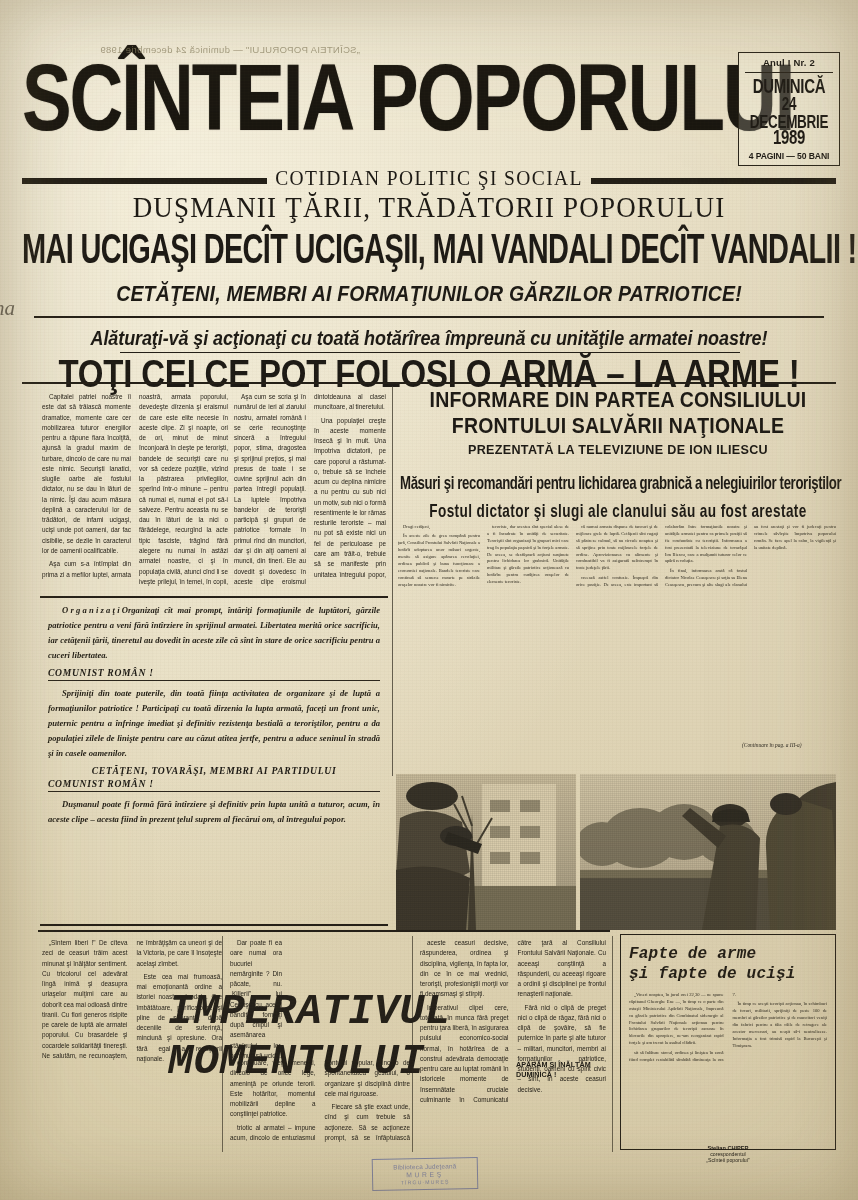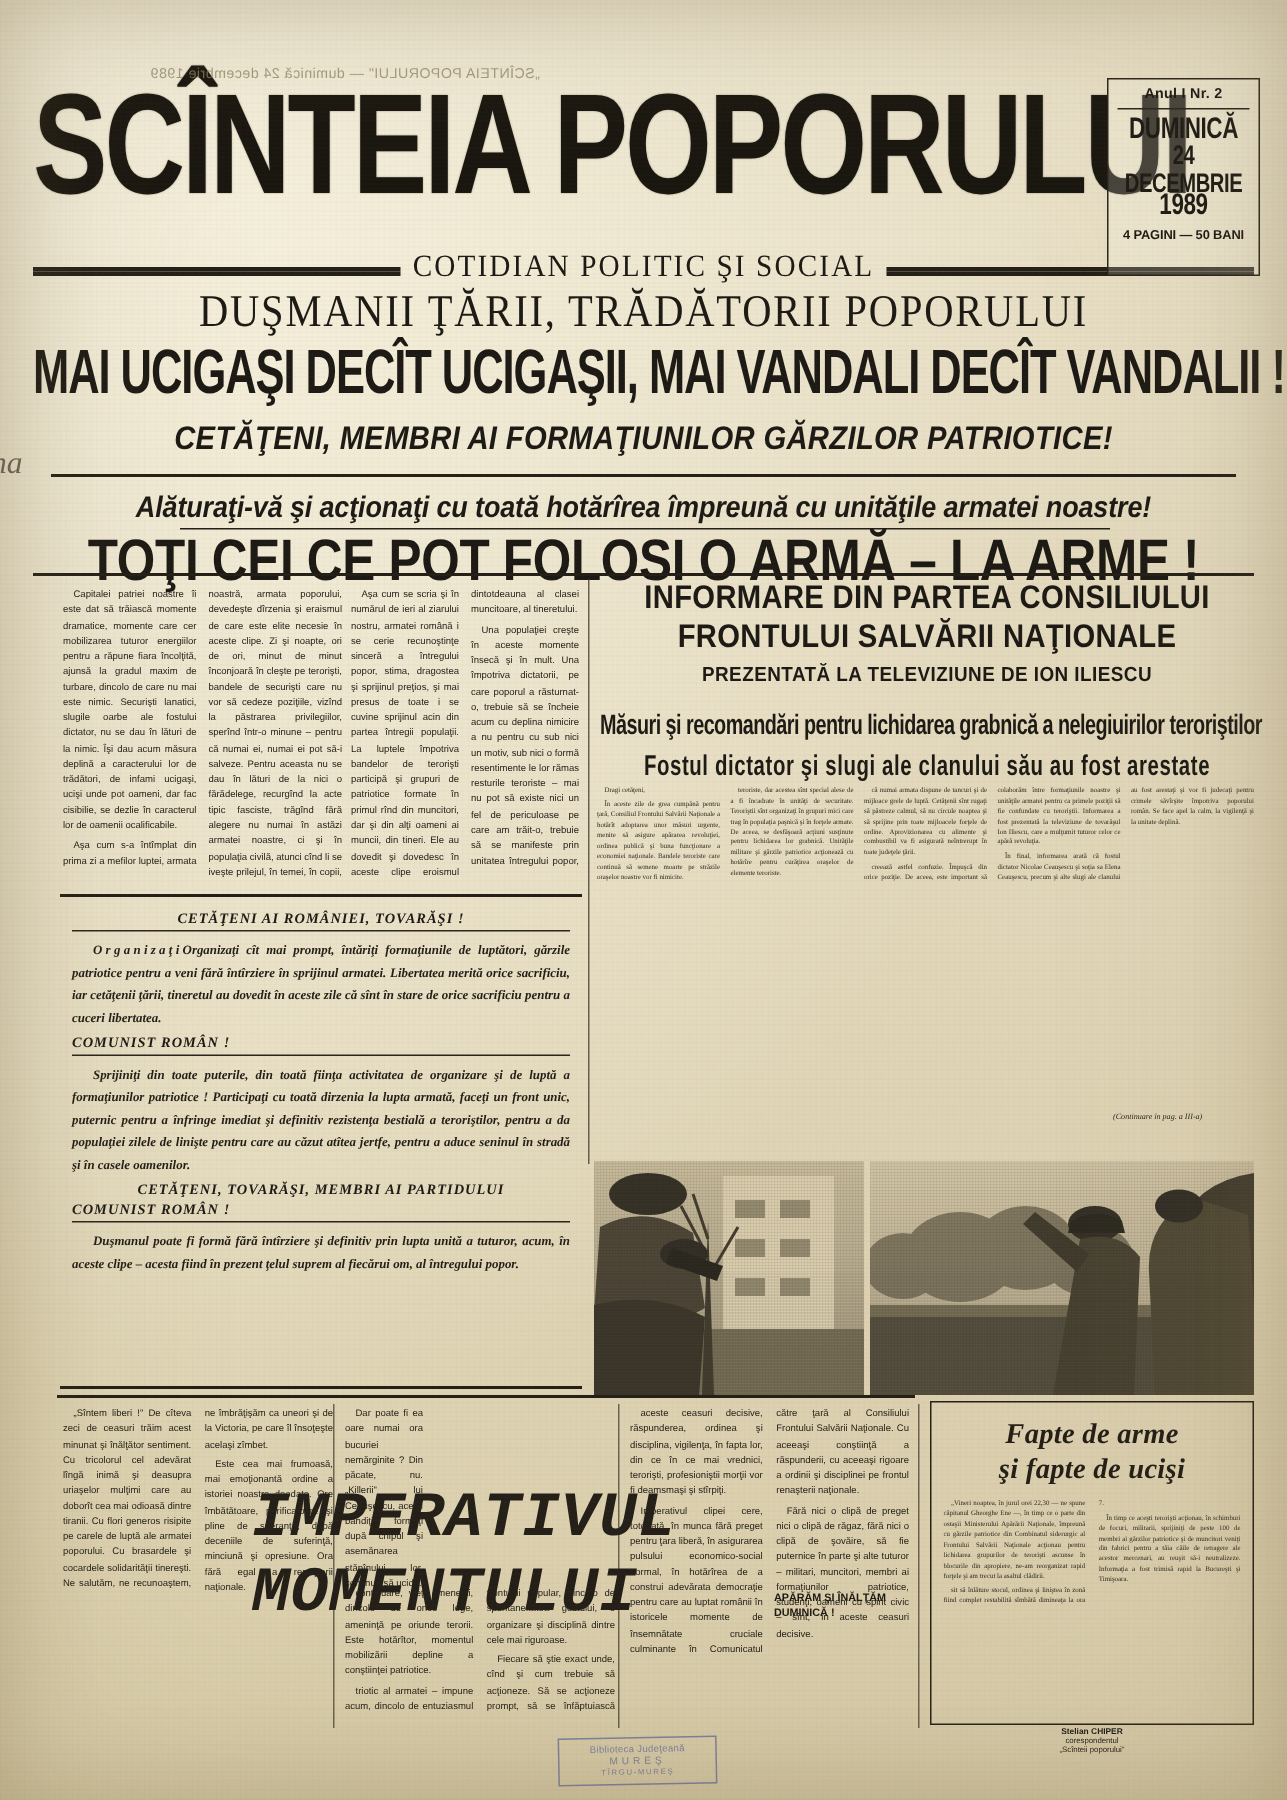--- a/index.html
+++ b/index.html
@@ -57,21 +57,21 @@
     line-height:.88;
     letter-spacing:-2.0px;
     transform:scaleX(1.02) scaleY(1.30);
     transform-origin:left top;
     color:#191610;
     white-space:nowrap;
     text-shadow:0 0 1px rgba(30,25,15,.45);
   }
   .datebox{
     position:absolute;right:18px;top:52px;width:96px;
-    border:1.6px solid #2a251b;padding:3px 2px 22px;
+    border:1.6px solid #2a251b;padding:3px 2px 4px;
     text-align:center;background:rgba(255,253,240,.20);
     z-index:7;
   }
   .datebox .dl1{font-family:"Liberation Sans",sans-serif;font-size:9.5px;font-weight:700;letter-spacing:.2px;padding:1px 0 3px;}
   .datebox .rule{height:1.2px;background:#2a251b;margin:1px 4px 3px;}
   .datebox .big{
     font-family:"Liberation Sans",sans-serif;font-weight:700;
     font-size:15px;line-height:1.02;letter-spacing:-.3px;
     transform:scaleY(1.32);transform-origin:center top;
     margin-bottom:4px;
@@ -197,23 +197,23 @@
     position:absolute;left:516px;top:1060px;width:92px;
     font-family:"Liberation Sans",sans-serif;font-weight:700;font-size:7.2px;line-height:1.45;
   }
 
   
   .fapte{
     position:absolute;left:620px;top:934px;width:216px;height:216px;
     border:1.8px solid #262118;box-sizing:border-box;padding:8px 8px 4px;
   }
   .fapte h2{
-    margin:2px 0 8px;text-align:center;
-    font-family:Liberation Serif, serif;font-weight:700;font-style:italic;
-    font-size:19px;line-height:1.22;letter-spacing:.2px;color:#241f17;
+    margin:2px 0 8px;
+    font-family:Liberation Mono, monospace;font-weight:700;font-style:italic;
+    font-size:16px;line-height:1.22;letter-spacing:.2px;color:#241f17;
   }
   .fapte .cols{column-count:2;column-gap:9px;height:150px;overflow:hidden;}
   .sig{font-family:"Liberation Sans",sans-serif;font-size:5.6px;font-weight:700;text-align:center;margin-top:3px;}
   .sig .r{font-weight:400;font-size:5.2px;}
 
   
   .stamp{
     position:absolute;left:372px;top:1158px;width:104px;height:30px;
     border:1.4px solid #46539a;color:#46539a;opacity:.62;
     transform:rotate(-1.1deg);text-align:center;
@@ -266,21 +266,20 @@
   <div id="leftTop" class="col-text">
       <p>Capitalei patriei noastre îi este dat să trăiască momente dramatice, momente care cer mobilizarea tuturor energiilor pentru a răpune fiara încolţită, ajunsă la gradul maxim de turbare, dincolo de care nu mai este nimic. Securişti lanatici, slugile oarbe ale fostului dictator, nu se dau în lături de la nimic. Îşi dau acum măsura deplină a caracterului lor de trădători, de infami ucigaşi, ucişi unde pot oameni, dar fac cisibilie, se dezlie în caracterul lor de oamenii ocalificabile.</p>
       <p>Aşa cum s-a întîmplat din prima zi a mefilor luptei, armata noastră, armata poporului, devedeşte dîrzenia şi eraismul de care este elite necesie în aceste clipe. Zi şi noapte, ori de ori, minut de minut înconjoară în cleşte pe terorişti, bandele de securişti care nu vor să cedeze poziţiile, vizînd la păstrarea privilegiilor, sperînd într-o minune – pentru că numai ei, numai ei pot să-i salveze. Pentru aceasta nu se dau în lături de la nici o fărădelege, recurgînd la acte tipic fasciste, trăgînd fără alegere nu numai în astăzi armatei noastre, ci şi în populaţia civilă, atunci cînd li se iveşte prilejul, în temei, în copii, mărind numărul jertfelor care şi aşa au fost mult prea multe în zindurile oamenilor paşnici, în special ale tineretului.</p>
     </div>
   <div id="leftTop2" class="col-text">
       <p>Aşa cum se scria şi în numărul de ieri al ziarului nostru, armatei română i se cerie recunoştinţe sinceră a întregului popor, stima, dragostea şi sprijinul preţios, şi mai presus de toate i se cuvine sprijinul acin din partea întregii populaţii. La luptele împotriva bandelor de terorişti participă şi grupuri de patriotice formate în primul rînd din muncitori, dar şi din alţi oameni ai muncii, din tineri. Ele au dovedit şi dovedesc în aceste clipe eroismul dintotdeauna al clasei muncitoare, al tineretului.</p>
       <p>Una populaţiei creşte în aceste momente însecă şi în mult. Una împotriva dictatorii, pe care poporul a răsturnat-o, trebuie să se încheie acum cu deplina nimicire a nu pentru cu sub nici un motiv, sub nici o formă resentimente le lor rămas resturile teroriste – mai nu pot să existe nici un fel de periculoase pe care am trăit-o, trebuie să se manifeste prin unitatea întregului popor, prin lupta sa dîrză, în primul rînd a eroicei clase muncitoare, a viteazului tineret al României.</p>
     </div>
 
   <div class="appeal">
-    <div class="ahead">CETĂŢENI AI ROMÂNIEI, TOVARĂŞI !</div>
     <div class="abody">
       <p><span class="spaced">Organizaţi</span><span>Organizaţi cît mai prompt, întăriţi formaţiunile de luptători, gărzile patriotice pentru a veni fără întîrziere în sprijinul armatei. Libertatea merită orice sacrificiu, iar cetăţenii ţării, tineretul au dovedit în aceste zile că sînt în stare de orice sacrificiu pentru a cuceri libertatea.</span></p>
     </div>
     <div class="ahead left" style="margin-top:0">COMUNIST ROMÂN !</div>
     <div class="abody">
       <p>Sprijiniţi din toate puterile, din toată fiinţa activitatea de organizare şi de luptă a formaţiunilor patriotice ! Participaţi cu toată dirzenia la lupta armată, faceţi un front unic, puternic pentru a înfringe imediat şi definitiv rezistenţa bestială a teroriştilor, pentru a da populaţiei zilele de linişte pentru care au căzut atîtea jertfe, pentru a aduce seninul în stradă şi în casele oamenilor.</p>
     </div>
     <div class="ahead left" style="border-bottom:none;margin-bottom:0;text-align:center">CETĂŢENI,   TOVARĂŞI,  MEMBRI   AI   PARTIDULUI</div>
     <div class="ahead left" style="margin-top:0">COMUNIST ROMÂN !</div>
     <div class="abody">

